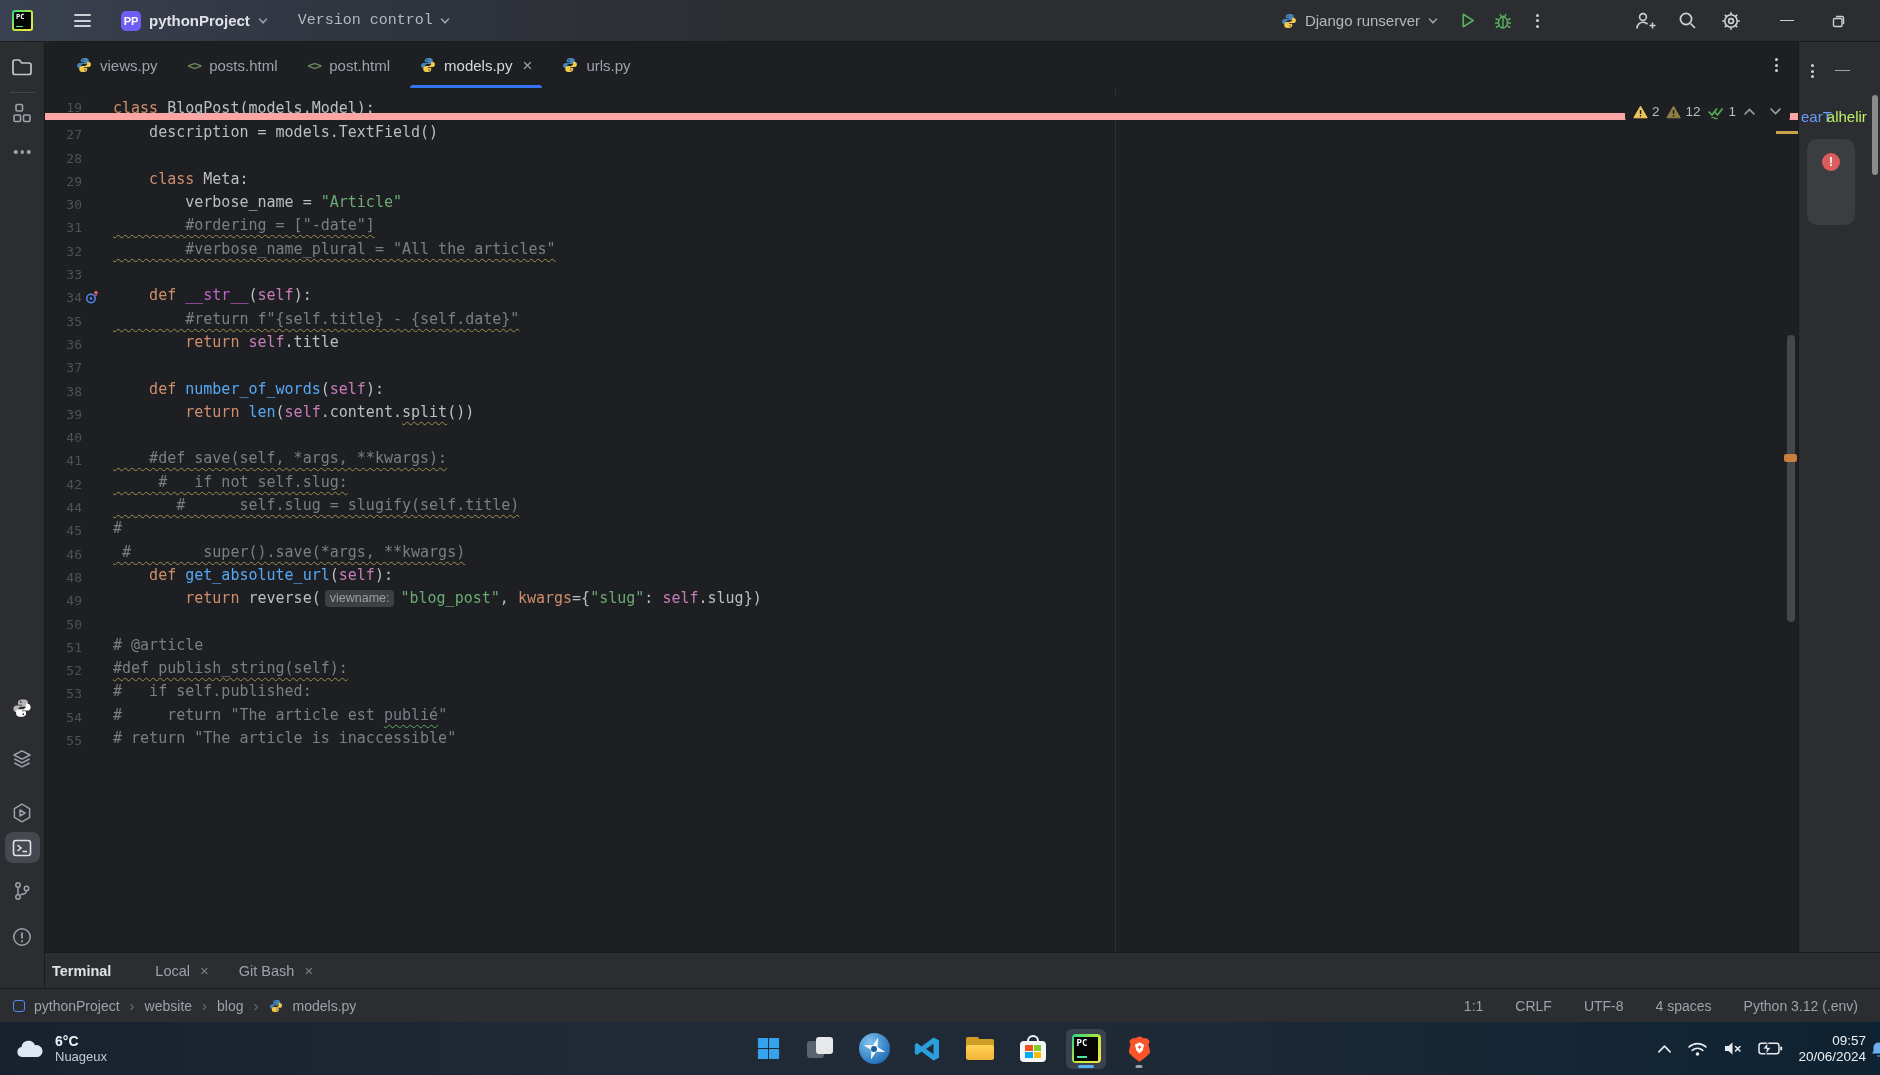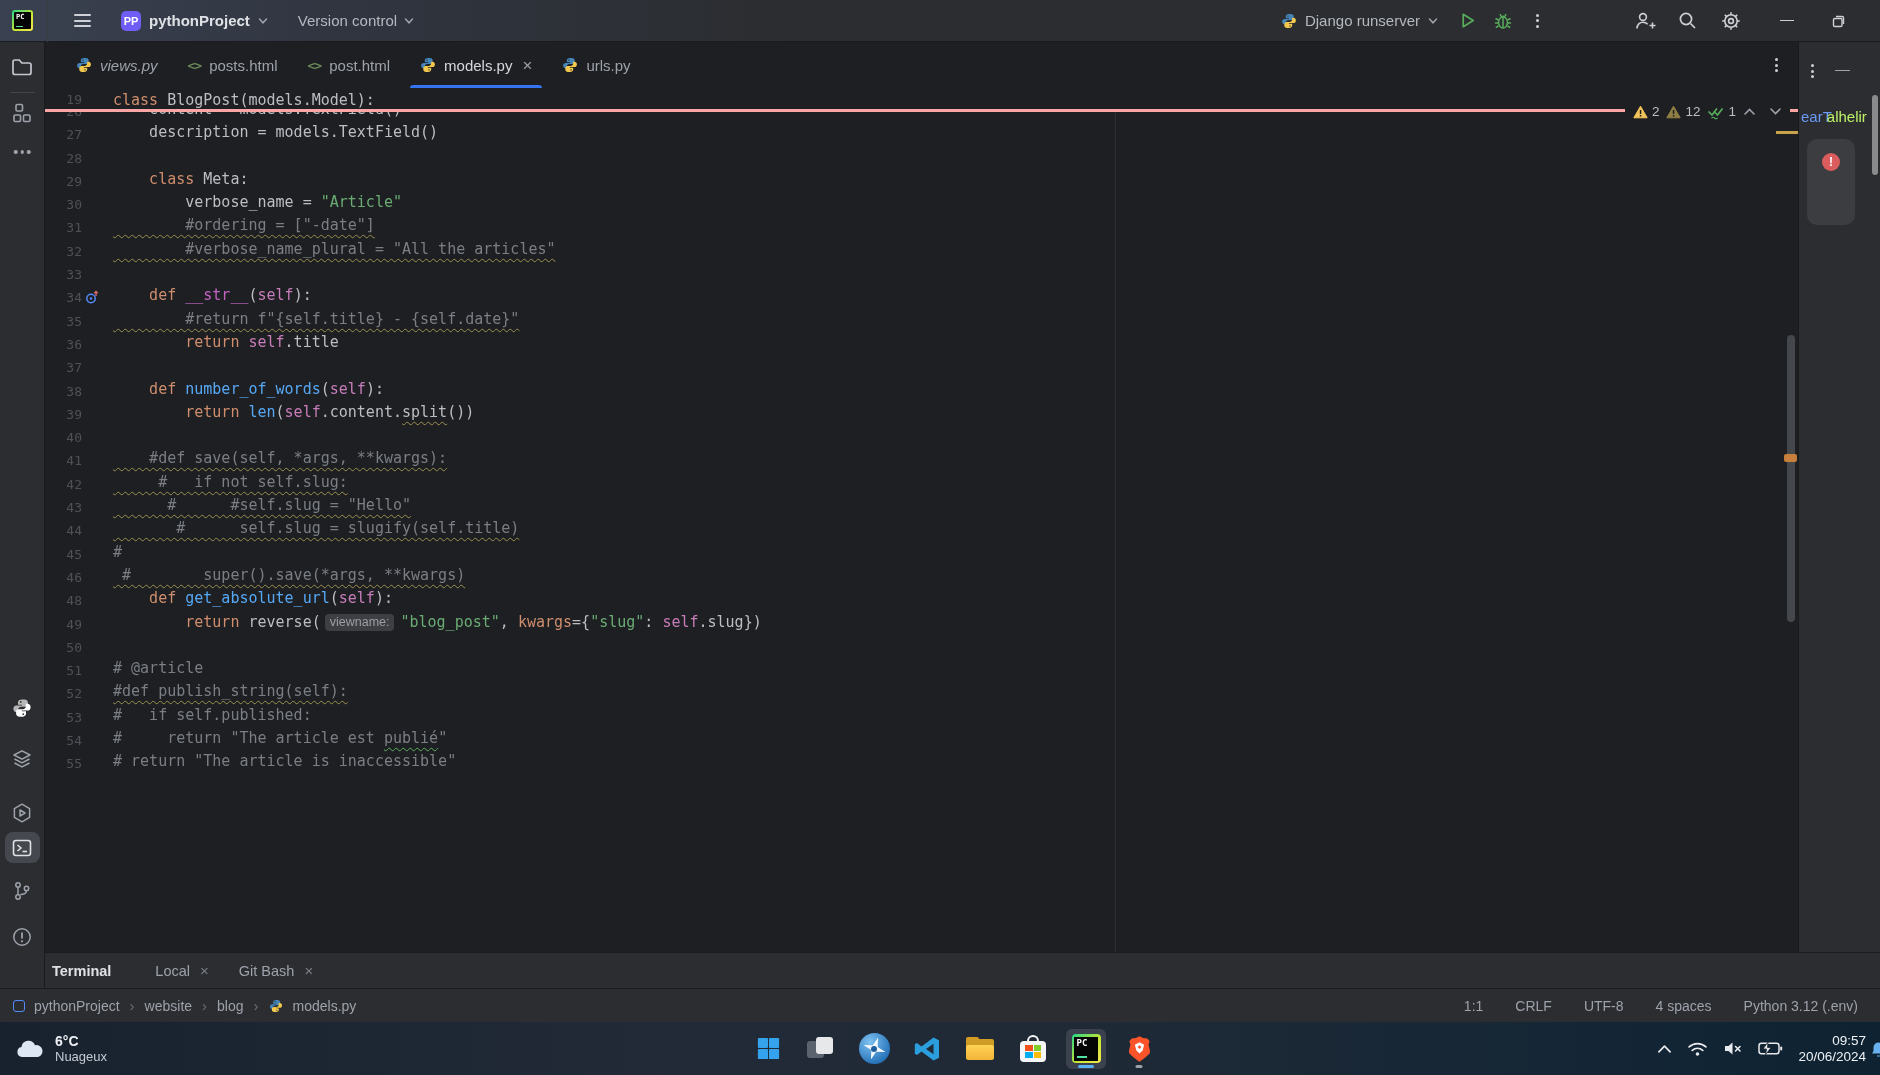--- a/index.html
+++ b/index.html
@@ -17,51 +17,51 @@
   .tb-left-div{width:1px;height:42px;background:#3a3d42;margin-left:14px;}
   .pc-logo{position:relative;width:21px;height:21px;margin-left:12px;background:linear-gradient(135deg,#21d789,#c5e635 55%,#f7e94a);border-radius:3px;}
   .pc-logo .in{position:absolute;inset:2px;background:#050505;border-radius:1px;}
   .pc-logo .t{position:absolute;left:4px;top:3px;color:#fff;font:bold 7px var(--mono);letter-spacing:0;}
   .pc-logo .bar{position:absolute;left:4px;bottom:4px;width:7px;height:1.5px;background:#50e3a4;}
   .burger{display:flex;flex-direction:column;gap:3.5px;margin-left:26px;cursor:pointer;}
   .burger div{width:17px;height:2px;background:#ced0d6;border-radius:1px;}
   .chip{display:flex;align-items:center;margin-left:24px;gap:8px;padding:4px 6px;border-radius:6px;cursor:pointer;}
   .pp-badge{width:20px;height:20px;border-radius:5px;background:#6f5df5;color:#fff;font:bold 11px var(--ui);display:flex;align-items:center;justify-content:center;}
   .proj-name{color:#dfe1e5;font-size:15px;font-weight:600;}
-  .vcs{margin-left:18px;color:#b4b8bf;font-size:15px;display:flex;align-items:center;gap:7px;padding:4px 6px;cursor:pointer;}
+  .vcs{margin-left:18px;color:#b4b8bf;font-size:15px;display:flex;align-items:center;gap:7px;padding:4px 6px;cursor:pointer;font-family:Liberation Mono, monospace;}
   .chev{width:10px;height:8px;}
   .spacer{flex:1;}
   .runcfg{display:flex;align-items:center;gap:8px;color:#b4b8bf;font-size:15px;cursor:pointer;}
   .icon-btn{display:flex;align-items:center;justify-content:center;width:30px;height:30px;border-radius:6px;cursor:pointer;}
   .kebab{display:flex;flex-direction:column;gap:2.5px;align-items:center;}
   .kebab i{width:3px;height:3px;border-radius:50%;background:#ced0d6;display:block;}
   .pyico{width:16px;height:16px;}
 
   
   .stripe{position:absolute;left:0;top:42px;width:45px;height:946px;background:#2b2d30;border-right:1px solid #1a1b1d;z-index:15;}
   .stripe .sicon{position:absolute;left:50%;transform:translateX(-50%);display:flex;align-items:center;justify-content:center;cursor:pointer;}
   .stripe-div{position:absolute;left:10px;width:25px;height:1px;background:#43454a;}
   .term-hl{position:absolute;left:5px;width:35px;height:31px;background:#45484e;border-radius:8px;}
   .dots-h{display:flex;gap:3px;}
   .dots-h i{width:3.5px;height:3.5px;border-radius:50%;background:#9da2ab;display:block;}
 
   
   .tabbar{position:absolute;left:45px;top:42px;width:1753px;height:46px;background:#1e1f22;display:flex;align-items:center;z-index:10;}
   .tab{height:46px;display:flex;align-items:center;gap:8px;padding:0 15px;color:#9da2ab;font-size:15px;position:relative;cursor:pointer;}
-  .tab:first-child{margin-left:16px;font-style:italic;}
+  .tab:first-child{margin-left:16px;}
   .tab.active{color:#d5d8de;}
   .tab.active::after{content:"";position:absolute;left:5px;right:5px;bottom:0;height:3px;background:#3574f0;border-radius:3px 3px 0 0;}
   .tab .x{font-size:17px;color:#9da2ab;line-height:1;margin-left:2px;}
   .html-ico{color:#6a8759;font:bold 13px var(--mono);letter-spacing:-1px;}
   .tabbar .kebab{margin-left:auto;margin-right:20px;}
 
   
   .editor{position:absolute;left:45px;top:88px;width:1753px;height:864px;background:#1e1f22;overflow:hidden;z-index:5;}
   .mguide{position:absolute;left:1070px;top:0;bottom:0;width:1px;background:#2d3034;}
-  .sticky{position:absolute;left:0;top:0;right:0;height:24px;background:#1e1f22;border-bottom:3px solid #fca5a5;z-index:4;
+  .sticky{position:absolute;left:0;top:8px;right:0;height:24px;background:#1e1f22;border-bottom:7px solid #fca5a5;z-index:4;
     font:15px var(--mono);line-height:24px;white-space:pre;}
   .lnum{position:absolute;left:0;top:0;width:37px;text-align:right;color:#4e5157;font:13px var(--mono);}
   .sticky .lnum{line-height:24px;}
   .cline{position:absolute;left:68px;top:0;white-space:pre;}
   #code-rows{position:absolute;left:0;top:12px;right:0;z-index:1;}
   .crow{position:relative;height:23.3px;line-height:23.3px;font:15px var(--mono);white-space:pre;}
   .crow .lnum{line-height:23.3px;}
   .gut-ovr{position:absolute;left:40px;top:4px;width:15px;height:15px;}
   
   .tk{color:#cf8e6d;} .tt{color:#bcbec4;} .ts{color:#6aab73;} .tc{color:#7a7e85;}
@@ -369,21 +369,20 @@
               <path d="M11 6 V1.5 M9.2 3.2 L11 1.4 L12.8 3.2" fill="none" stroke="#d66a6a" stroke-width="1.4"></path>
             </svg></span><span class="cline"><span class="tk">    def</span><span class="tt"> </span><span class="td">__str__</span><span class="tt">(</span><span class="tsf">self</span><span class="tt">):</span></span></div>
         <div class="crow"><span class="lnum">35</span><span class="cline"><span class="tcu">        #return f"{self.title} - {self.date}"</span></span></div>
         <div class="crow"><span class="lnum">36</span><span class="cline"><span class="tk">        return</span><span class="tt"> </span><span class="tsf">self</span><span class="tt">.title</span></span></div>
         <div class="crow"><span class="lnum">37</span><span class="cline"></span></div>
         <div class="crow"><span class="lnum">38</span><span class="cline"><span class="tk">    def</span><span class="tt"> </span><span class="tf">number_of_words</span><span class="tt">(</span><span class="tsf">self</span><span class="tt">):</span></span></div>
         <div class="crow"><span class="lnum">39</span><span class="cline"><span class="tk">        return</span><span class="tt"> </span><span class="tf">len</span><span class="tt">(</span><span class="tsf">self</span><span class="tt">.content.</span><span class="tu">split</span><span class="tt">())</span></span></div>
         <div class="crow"><span class="lnum">40</span><span class="cline"></span></div>
         <div class="crow"><span class="lnum">41</span><span class="cline"><span class="tcu">    #def save(self, *args, **kwargs):</span></span></div>
         <div class="crow"><span class="lnum">42</span><span class="cline"><span class="tcu">     #   if not self.slug:</span></span></div>
-        <div class="crow"><span class="lnum">43</span><span class="cline"><span class="tcu">      #      #self.slug = "Hello"</span></span></div>
         <div class="crow"><span class="lnum">44</span><span class="cline"><span class="tcu">       #      self.slug = slugify(self.title)</span></span></div>
         <div class="crow"><span class="lnum">45</span><span class="cline"><span class="tc">#</span></span></div>
         <div class="crow"><span class="lnum">46</span><span class="cline"><span class="tcu"> #        super().save(*args, **kwargs)</span></span></div>
         <div class="crow"><span class="lnum">48</span><span class="cline"><span class="tk">    def</span><span class="tt"> </span><span class="tf">get_absolute_url</span><span class="tt">(</span><span class="tsf">self</span><span class="tt">):</span></span></div>
         <div class="crow"><span class="lnum">49</span><span class="cline"><span class="tk">        return</span><span class="tt"> reverse(</span><span class="th">viewname:</span><span class="ts">"blog_post"</span><span class="tt">, </span><span class="tk">kwargs</span><span class="tt">={</span><span class="ts">"slug"</span><span class="tt">: </span><span class="tsf">self</span><span class="tt">.slug})</span></span></div>
         <div class="crow"><span class="lnum">50</span><span class="cline"></span></div>
         <div class="crow"><span class="lnum">51</span><span class="cline"><span class="tc"># @article</span></span></div>
         <div class="crow"><span class="lnum">52</span><span class="cline"><span class="tcu">#def publish_string(self):</span></span></div>
         <div class="crow"><span class="lnum">53</span><span class="cline"><span class="tc">#   if self.published:</span></span></div>
         <div class="crow"><span class="lnum">54</span><span class="cline"><span class="tc">#     return "The article est </span><span class="tg">publié</span><span class="tc">"</span></span></div>

